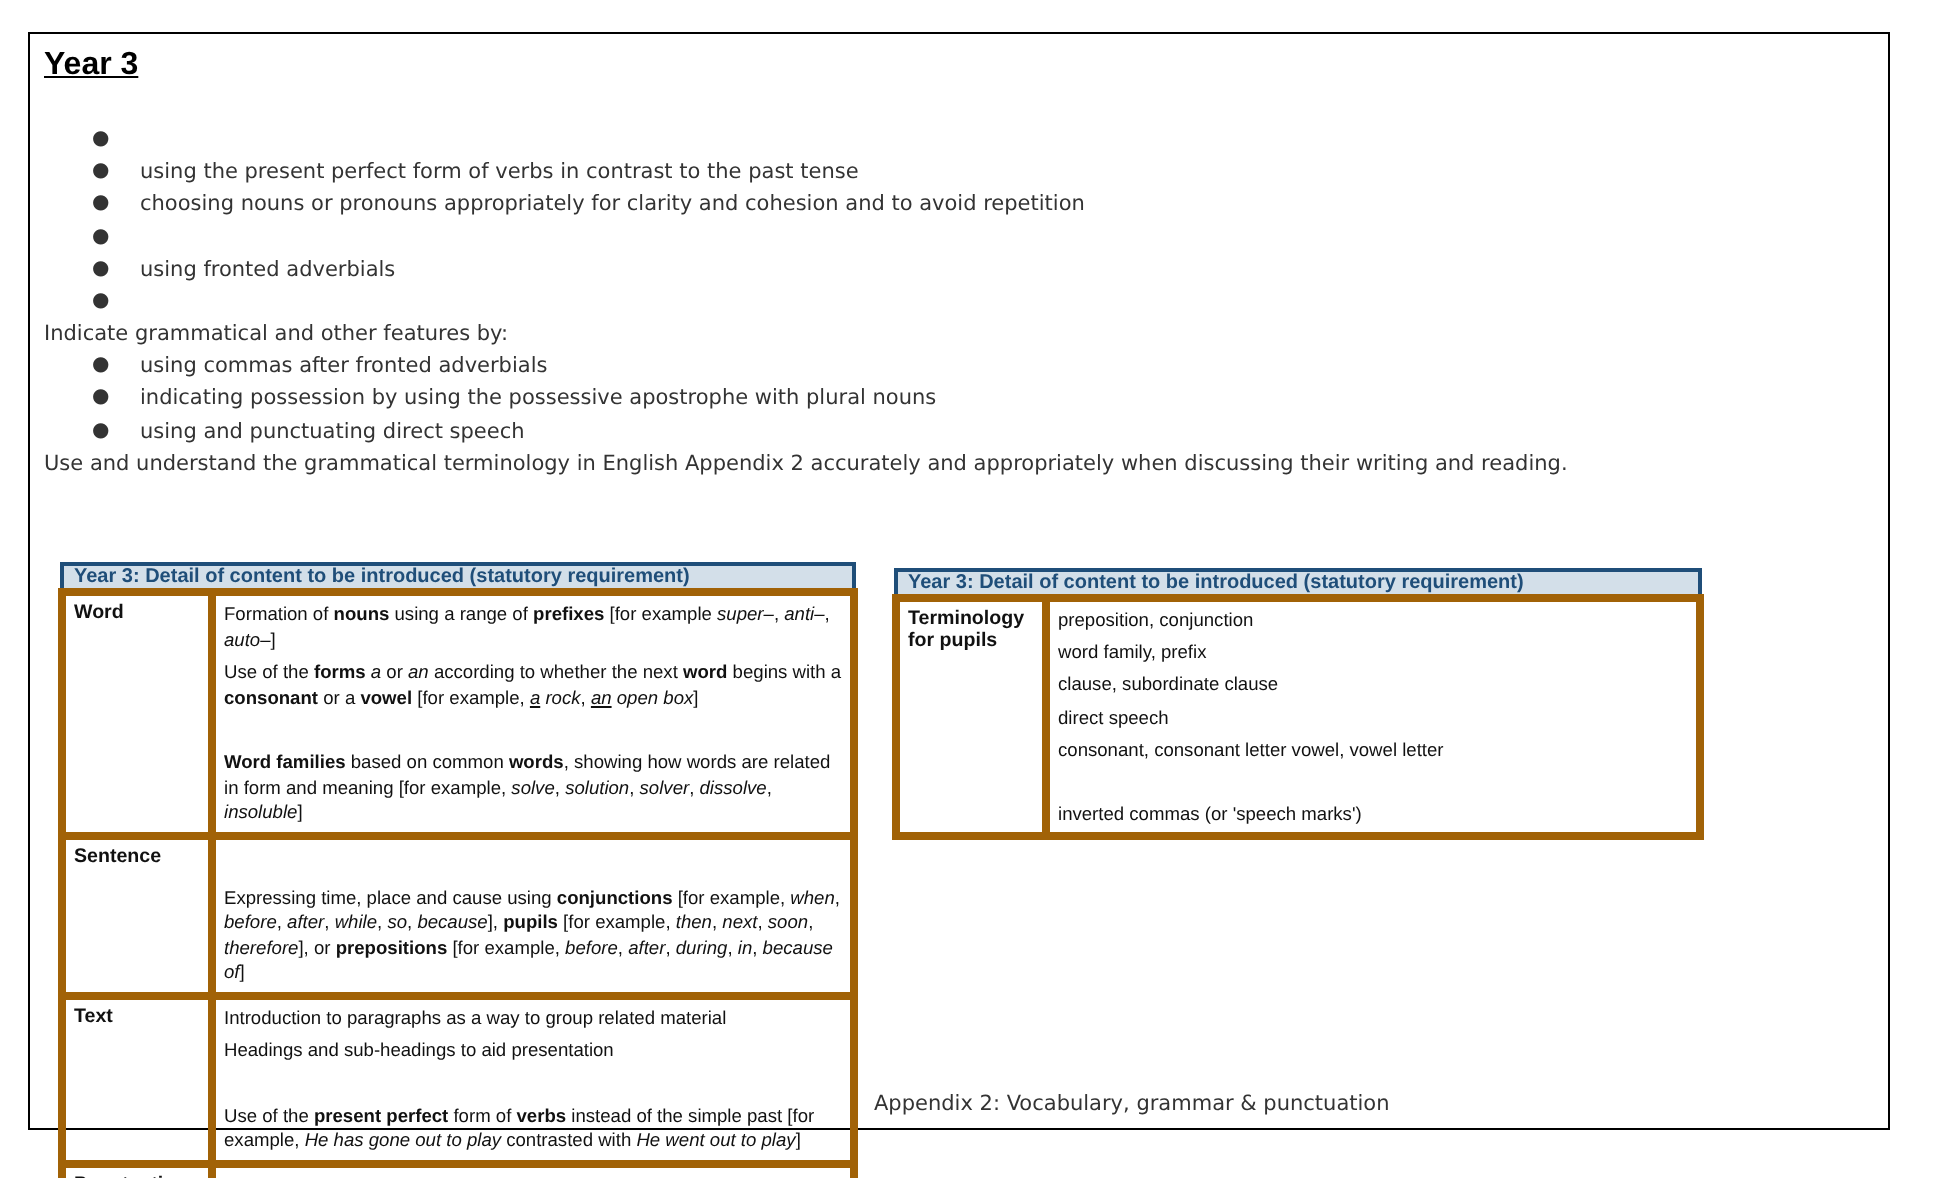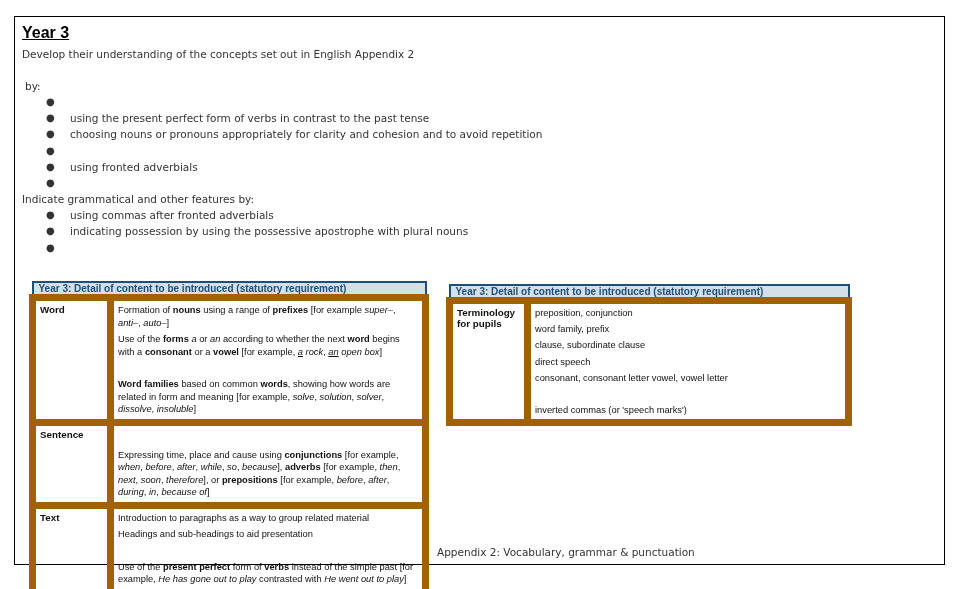--- a/index.html
+++ b/index.html
@@ -11,76 +11,75 @@
   .subtitle { font-weight: bold; font-size: 10.5px; text-decoration: underline; color: #222; }
   .line { height: 16px; line-height: 16px; white-space: nowrap; }
   .gap { height: 16px; }
   ul { list-style: none; margin: 0; padding: 0; }
   ul li { height: 16.2px; line-height: 16.2px; position: relative; padding-left: 48px; white-space: nowrap; }
   ul li .bullet { position: absolute; left: 24px; top: 0; font-size: 10px; }
   .by { padding-left: 3px; }
 
   table.stat { border-collapse: collapse; position: absolute; font-family: "Liberation Sans", sans-serif; font-size: 9.3px; color: #111; border: 2px solid #1f4e79; }
   table.stat th { background: #d3dfe9; color: #1f4e79; font-weight: bold; text-align: left; padding: 0 5px; font-size: 10px; border-bottom: 1px solid #1f4e79; }
-  table.stat td { vertical-align: top; border: 7px solid #a16207; padding: 3px 4px; }
+  table.stat td { vertical-align: top; border: 4px solid #a16207; padding: 3px 4px; }
   table.stat td.label { font-weight: bold; width: 63px; font-size: 9.8px; }
   table.stat td p { margin: 0 0 4px 0; line-height: 12.5px; }
   table.stat td p:last-child { margin-bottom: 0; margin-top: 20px; }
   .t1 { left: 29px; top: 281px; width: 400px; }
   .t2 { left: 446px; top: 284px; width: 406px; }
   .t2 td.content p { line-height: 12px; margin-bottom: 4.2px; }
   .caption { position: absolute; left: 437px; top: 546px; font-family: "DejaVu Sans", sans-serif; font-size: 10.5px; color: #333; }
 </style>
 </head>
 <body>
 
 <div class="frame"></div>
 
 <div class="doc">
   <div class="title-line">
     <span class="year">Year 3</span>
   </div>
-  <div class="line">Develop their understanding of the concepts set out in English Appendix 2</div>
   <div class="gap"></div>
-  <div class="line by">by:</div>
   <ul>
     <li><span class="bullet">●</span></li>
     <li><span class="bullet">●</span><span>using the present perfect form of verbs in contrast to the past tense</span></li>
     <li><span class="bullet">●</span><span>choosing nouns or pronouns appropriately for clarity and cohesion and to avoid repetition</span></li>
     <li><span class="bullet">●</span></li>
     <li><span class="bullet">●</span><span>using fronted adverbials</span></li>
     <li><span class="bullet">●</span></li>
   </ul>
   <div class="line">Indicate grammatical and other features by:</div>
   <ul>
     <li><span class="bullet">●</span><span>using commas after fronted adverbials</span></li>
     <li><span class="bullet">●</span><span>indicating possession by using the possessive apostrophe with plural nouns</span></li>
-    <li><span class="bullet">●</span></li>
+    <li><span class="bullet">●</span><span>using and punctuating direct speech</span></li>
   </ul>
+  <div class="line">Use and understand the grammatical terminology in English Appendix 2 accurately and appropriately when discussing their writing and reading.</div>
 </div>
 
 <table class="stat t1">
   <thead>
     <tr>
         <th colspan="2">Year 3: Detail of content to be introduced (statutory requirement)</th>
       </tr>
   </thead>
   <tbody id="content-rows">
       <tr>
         <td class="label">Word</td>
         <td>
           <p>Formation of <b>nouns</b> using a range of <b>prefixes</b> [for example <i>super–</i>, <i>anti–</i>, <i>auto–</i>]</p>
           <p>Use of the <b>forms</b> <i>a</i> or <i>an</i> according to whether the next <b>word</b> begins with a <b>consonant</b> or a <b>vowel</b> [for example, <i><u>a</u> rock</i>, <i><u>an</u> open box</i>]</p>
           <p><b>Word families</b> based on common <b>words</b>, showing how words are related in form and meaning [for example, <i>solve</i>, <i>solution</i>, <i>solver</i>, <i>dissolve</i>, <i>insoluble</i>]</p>
         </td>
       </tr>
       <tr>
         <td class="label">Sentence</td>
         <td>
-          <p>Expressing time, place and cause using <b>conjunctions</b> [for example, <i>when</i>, <i>before</i>, <i>after</i>, <i>while</i>, <i>so</i>, <i>because</i>], <b>adverbs</b> [for example, <i>then</i>, <i>next</i>, <i>soon</i>, <i>therefore</i>], or <b>prepositions</b> [for example, <i>before</i>, <i>after</i>, <i>during</i>, <i>in</i>, <i>because of</i>]</p>
+          <p>Expressing time, place and cause using <b>conjunctions</b> [for example, <i>when</i>, <i>before</i>, <i>after</i>, <i>while</i>, <i>so</i>, <i>because</i>], <b>pupils</b> [for example, <i>then</i>, <i>next</i>, <i>soon</i>, <i>therefore</i>], or <b>prepositions</b> [for example, <i>before</i>, <i>after</i>, <i>during</i>, <i>in</i>, <i>because of</i>]</p>
         </td>
       </tr>
       <tr>
         <td class="label">Text</td>
         <td>
           <p>Introduction to paragraphs as a way to group related material</p>
           <p>Headings and sub-headings to aid presentation</p>
           <p>Use of the <b>present perfect</b> form of <b>verbs</b> instead of the simple past [for example, <i>He has gone out to play</i> contrasted with <i>He went out to play</i>]</p>
         </td>
       </tr>

